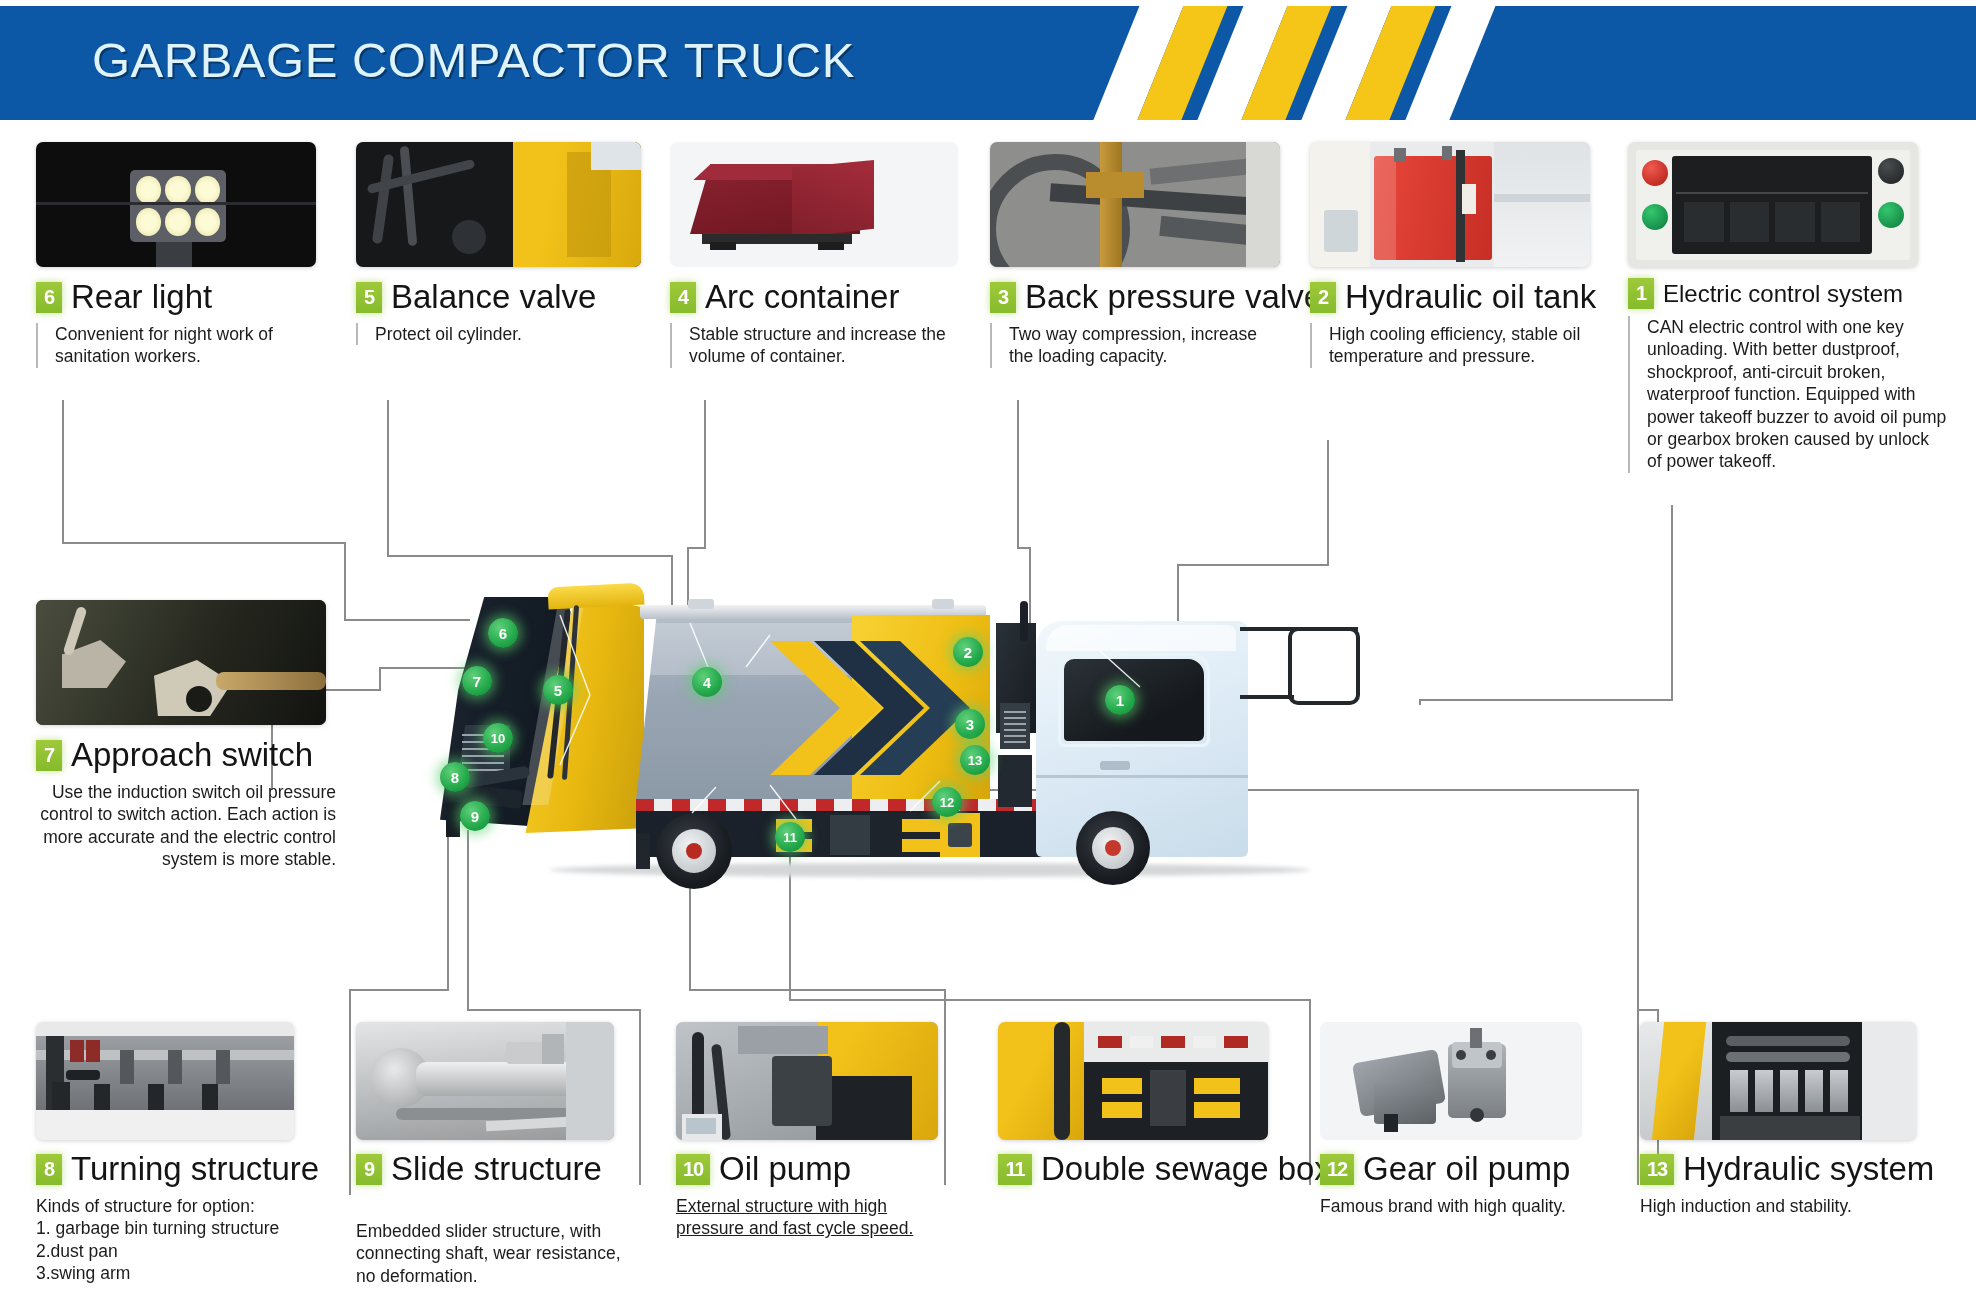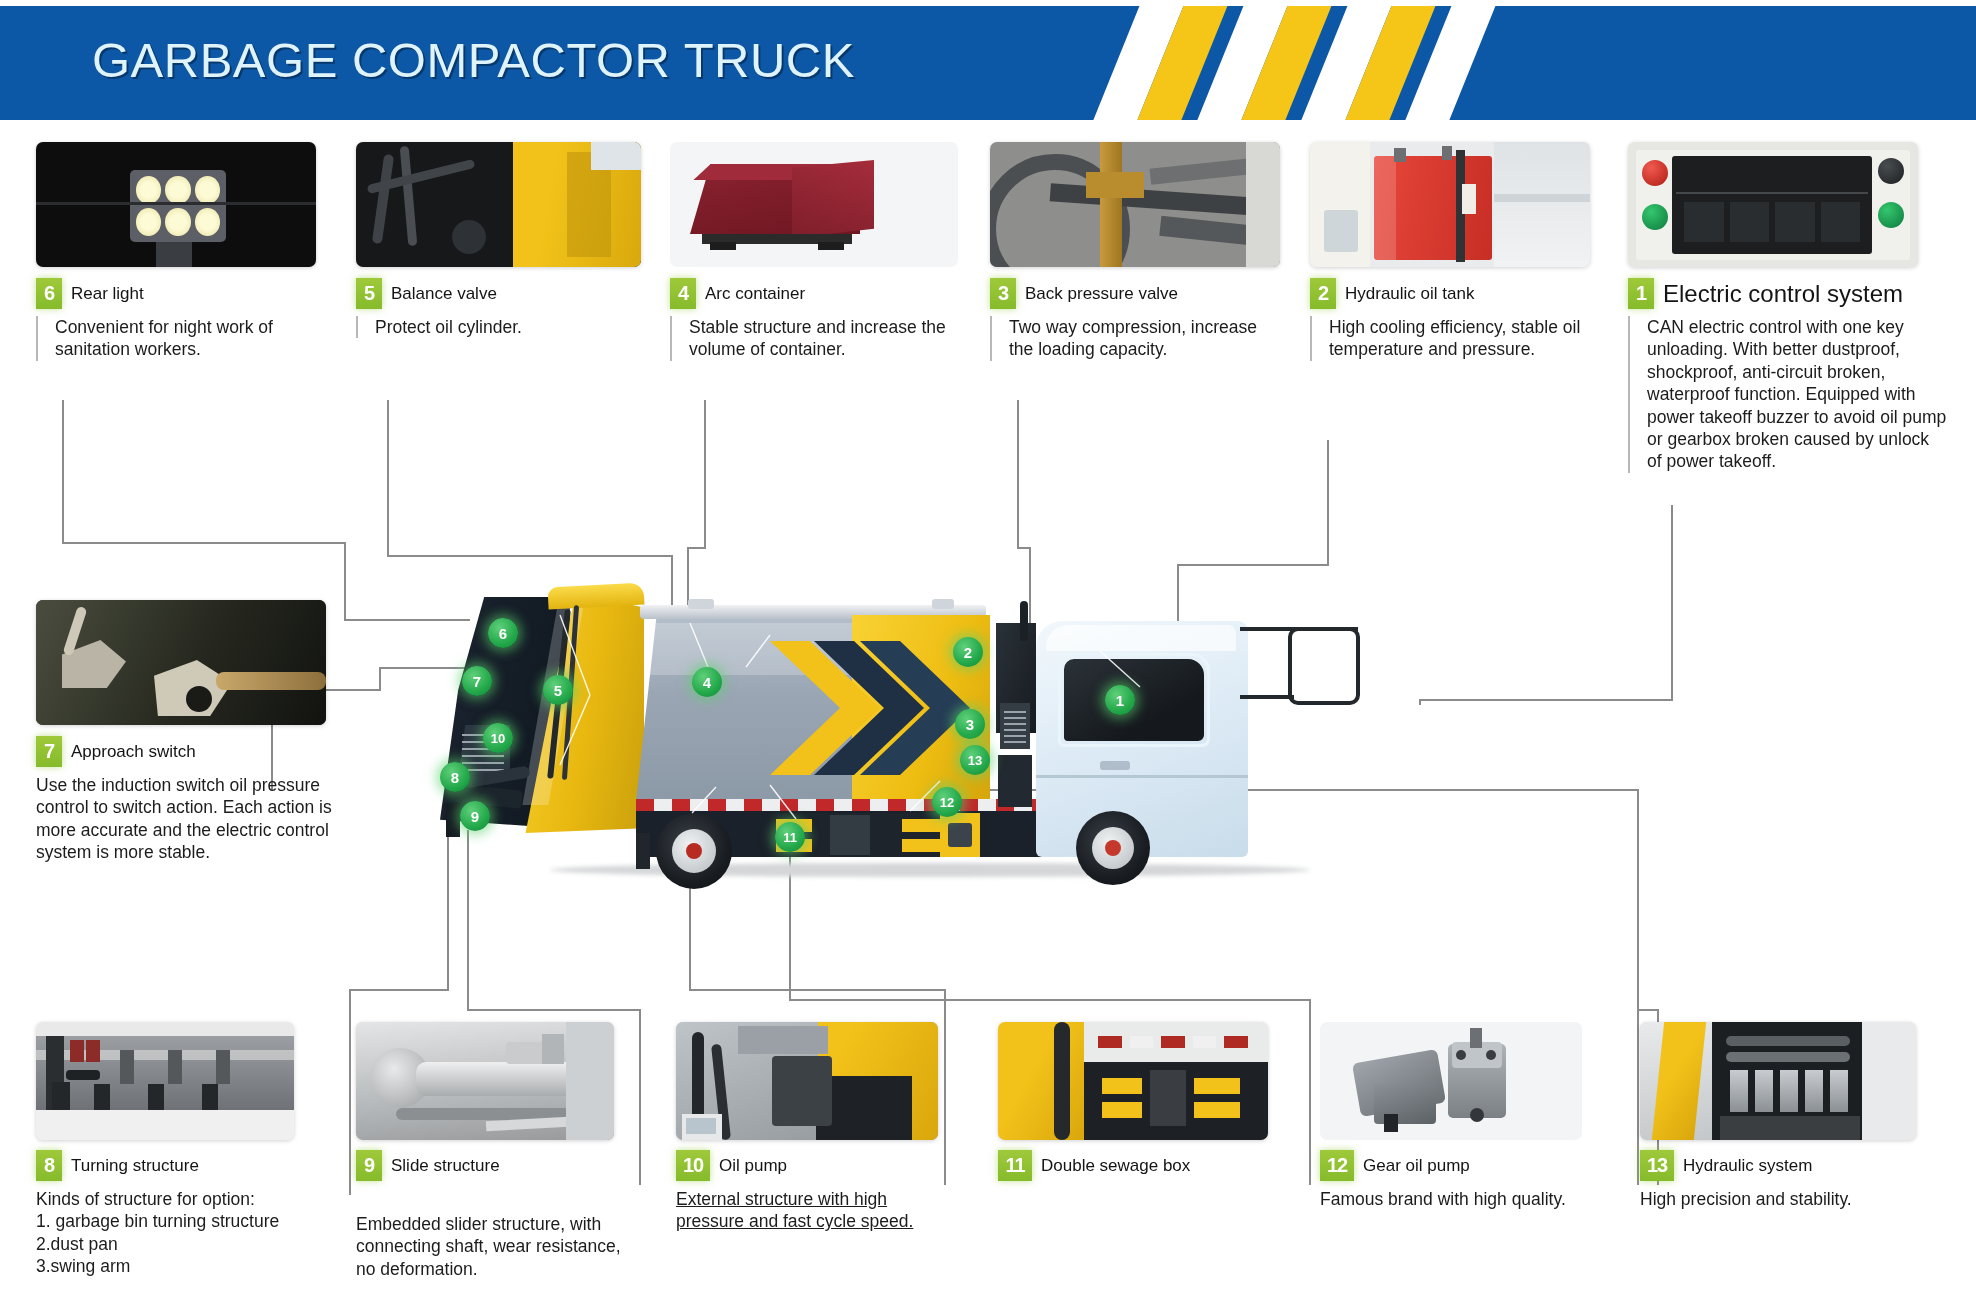--- a/index.html
+++ b/index.html
@@ -56,21 +56,21 @@
   .badge {
     width:26px; height:31px; flex:0 0 auto;
     background: linear-gradient(180deg,#9ec93a 0%,#86bb2b 100%);
     color:#fff; font-size:20px; font-weight:bold;
     display:flex; align-items:center; justify-content:center;
     font-family:"Liberation Sans", sans-serif;
     letter-spacing:-1px;
     box-shadow: 0 0 7px rgba(150,200,60,0.55);
   }
   .badge.wide { width:34px; }
-  .ctitle { font-size:17px; color:#141414; font-weight:400; white-space:nowrap; }
+  .ctitle { font-size:33px; color:#141414; font-weight:400; white-space:nowrap; }
   .cdesc {
     font-size:17.5px; color:#1c1c1c; line-height:1.28;
     padding-left:17px; border-left:2px solid #b8b8b8;
     margin-top:7px;
   }
   .cdesc.noline { border-left:none; }
 
   
   #wires { position:absolute; left:0; top:0; width:1976px; height:1316px; pointer-events:none; }
 
@@ -256,21 +256,21 @@
     <div style="position:absolute;left:26px;top:40px;width:64px;height:48px;background:#b9b4a5;clip-path:polygon(0 30%,60% 0,100% 45%,70% 100%,0 100%);"></div>
     <div style="position:absolute;left:118px;top:60px;width:78px;height:56px;background:#cfc9b8;clip-path:polygon(0 28%,55% 0,100% 40%,72% 100%,5% 100%);"></div>
     <div style="position:absolute;left:180px;top:72px;width:110px;height:18px;background:linear-gradient(90deg,#c9a86a,#8d6f3d);border-radius:8px;"></div>
     <div style="position:absolute;left:34px;top:6px;width:10px;height:50px;background:#cdc8b7;border-radius:6px;transform:rotate(18deg);"></div>
     <div style="position:absolute;left:150px;top:86px;width:26px;height:26px;background:#1a1b17;border-radius:50%;"></div>
   </div>
   <div class="titlerow" style="margin-top:11px;">
     <div class="badge">7</div>
     <div class="ctitle">Approach switch</div>
   </div>
-  <div class="cdesc noline" style="padding-left:0;">Use the induction switch oil pressure control to switch action. Each action is more accurate and the electric control system is more stable.</div>
+  <div class="cdesc noline" style="padding-left:0;text-align:right;">Use the induction switch oil pressure control to switch action. Each action is more accurate and the electric control system is more stable.</div>
 </div>
 
 <div style="position:absolute;left:36px;top:1022px;width:272px;">
   <div class="photo" style="width:258px;height:118px;background:#e9e9e9;">
     <div style="position:absolute;left:0;top:14px;width:258px;height:74px;background:linear-gradient(180deg,#9b9fa3 0%,#6e7276 100%);"></div>
     <div style="position:absolute;left:0;top:28px;width:258px;height:10px;background:#dfe0e0;opacity:.6;"></div>
     <div style="position:absolute;left:10px;top:14px;width:18px;height:84px;background:#2b2e31;"></div>
     <div style="position:absolute;left:34px;top:18px;width:14px;height:22px;background:#8d2b28;"></div>
     <div style="position:absolute;left:50px;top:18px;width:14px;height:22px;background:#8d2b28;"></div>
     <div style="position:absolute;left:30px;top:48px;width:34px;height:10px;background:#1f2224;border-radius:4px;"></div>
@@ -388,21 +388,21 @@
       <div style="flex:1;background:linear-gradient(180deg,#c8ccd0,#8b9094);"></div>
       <div style="flex:1;background:linear-gradient(180deg,#c8ccd0,#8b9094);"></div>
     </div>
     <div style="position:absolute;left:80px;top:94px;width:140px;height:24px;background:#3a3e41;"></div>
     <div style="position:absolute;right:0;top:0;width:54px;height:118px;background:#e9eaeb;"></div>
   </div>
   <div class="titlerow" style="margin-top:10px;">
     <div class="badge wide">13</div>
     <div class="ctitle">Hydraulic system</div>
   </div>
-  <div class="cdesc noline" style="padding-left:0;">High precision and stability.</div>
+  <div class="cdesc noline" style="padding-left:0;">High induction and stability.</div>
 </div>
 
 <div id="truck">
 
   <div style="position:absolute;left:110px;top:288px;width:760px;height:14px;background:#d4d6d8;border-radius:50%;filter:blur(2px);"></div>
 
   <div style="position:absolute;left:0px;top:22px;width:130px;height:232px;
               background:linear-gradient(100deg,#1b2430 0%,#0f161e 100%);
               clip-path:polygon(34% 0, 100% 0, 100% 100%, 0 96%, 14% 40%);"></div>
   <div style="position:absolute;left:18px;top:150px;width:52px;height:52px;background:#2c3742;

